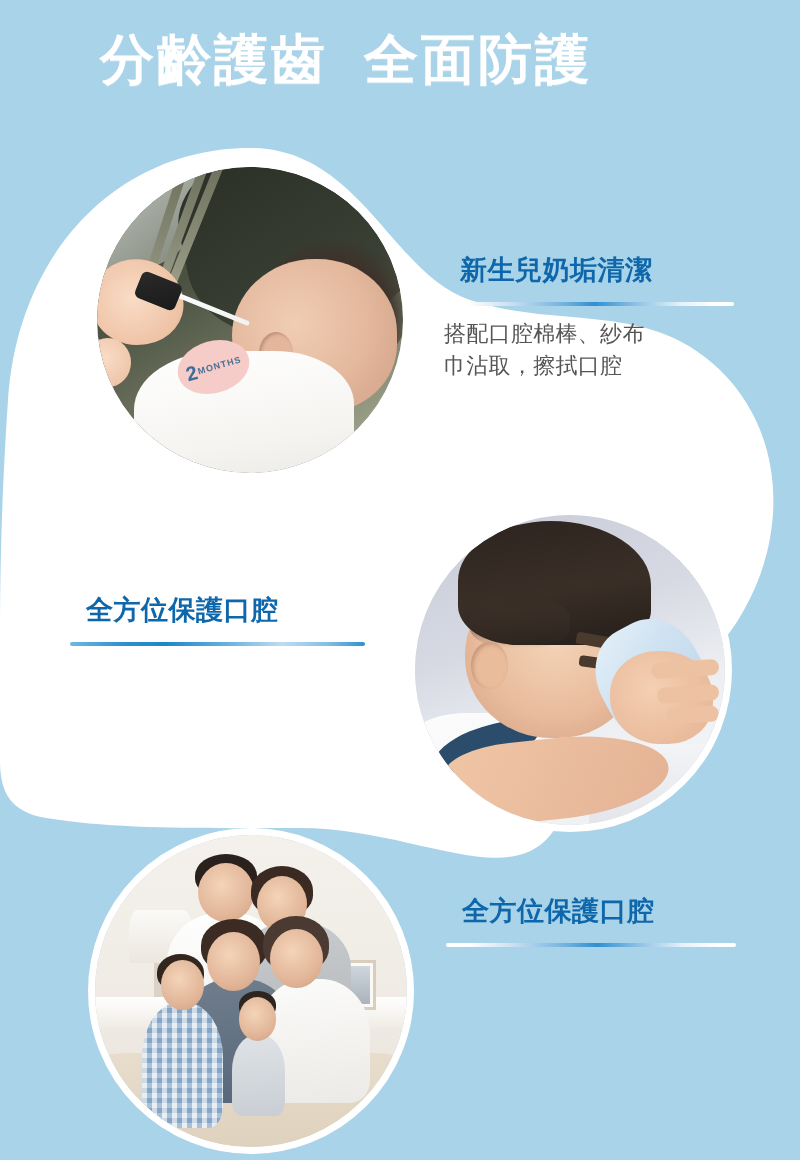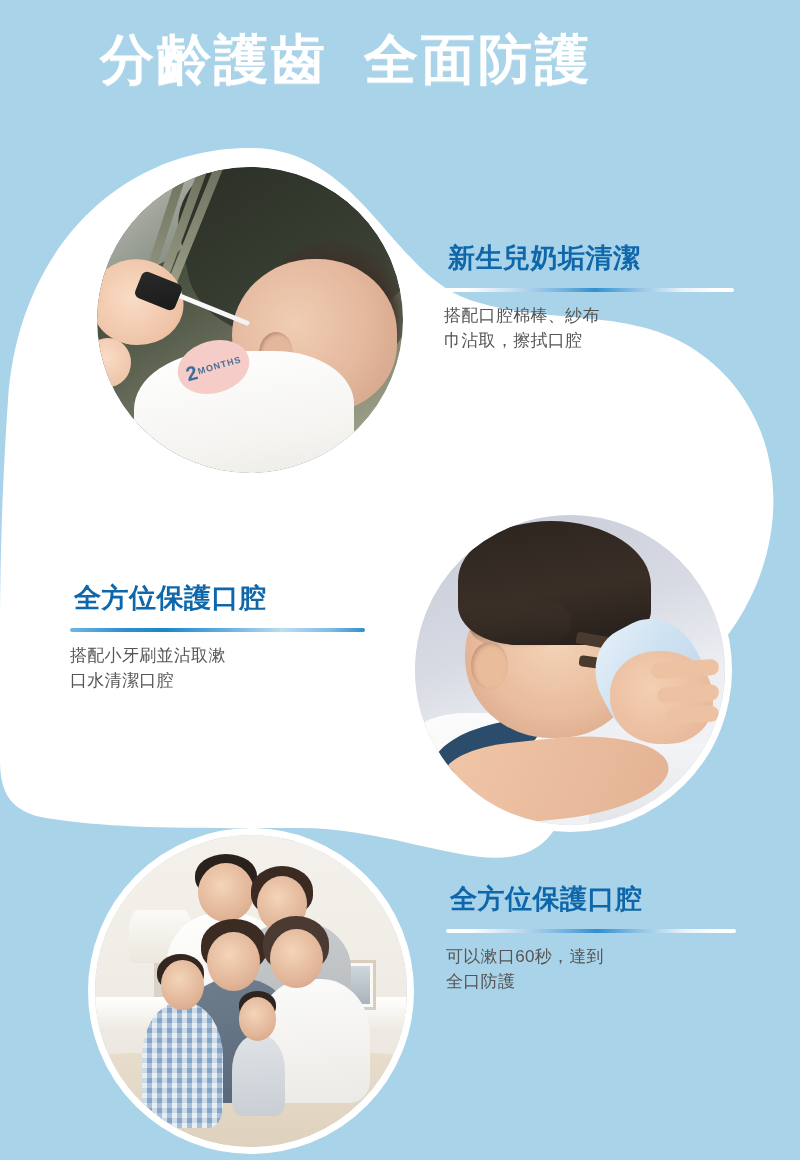--- a/index.html
+++ b/index.html
@@ -67,21 +67,21 @@
   #photo-boy    { left: 408px; top: 508px; width: 324px; height: 324px; }
   #photo-family { left: 88px;  top: 828px; width: 326px; height: 326px; }
 
   
   .block { position: absolute; }
   #block-1 { left: 444px; top: 238px; width: 310px; }
   #block-2 { left: 70px;  top: 578px; width: 320px; }
   #block-3 { left: 446px; top: 879px; width: 310px; }
 
   .block h2 {
-    margin: 4px;
+    margin: 16px;
     font-size: 27px;
     font-weight: bold;
     color: #0f67ab;
     letter-spacing: 0.5px;
     line-height: 1.2;
     white-space: nowrap;
   }
 
   .divider {
     height: 4px;
@@ -109,21 +109,21 @@
       #2f8fd0 18%,
       #1b86cc 32%,
       #63aedd 52%,
       #bfdcf1 72%,
       #7fbde5 88%,
       #2f8fd0 100%);
   }
 
   .block p {
     margin: 0;
-    font-size: 17px;
+    font-size: 22px;
     line-height: 1.42;
     color: #555555;
     letter-spacing: 0.3px;
     white-space: pre-line;
   }
 
   
   .scene { position: absolute; inset: 0; }
 
   
@@ -412,22 +412,20 @@
         <div class="boy-finger"></div>
         <div class="boy-finger f2"></div>
         <div class="boy-finger f3"></div>
       </div>
     </div>
   </div>
 
   <div class="block" id="block-2">
     <h2>全方位保護口腔</h2>
     <div class="divider on-white"></div>
-    <p>搭配小牙刷並沾取漱
-口水清潔口腔</p>
   </div>
 
   <div class="photo" id="photo-family">
     <div class="inner">
       <div class="scene">
         <div class="fam-bg"></div>
         <div class="fam-lamp"></div>
         <div class="fam-lampstem"></div>
         <div class="fam-counter"></div>
         <div class="fam-frame"></div>
@@ -456,17 +454,15 @@
         <div class="person p-body bb-body"></div>
         <div class="person p-hair bb-hair"></div>
         <div class="person p-head bb-head"></div>
       </div>
     </div>
   </div>
 
   <div class="block" id="block-3">
     <h2>全方位保護口腔</h2>
     <div class="divider on-blue"></div>
-    <p>可以漱口60秒，達到
-全口防護</p>
   </div>
 
 </div>
 
 </body></html>

